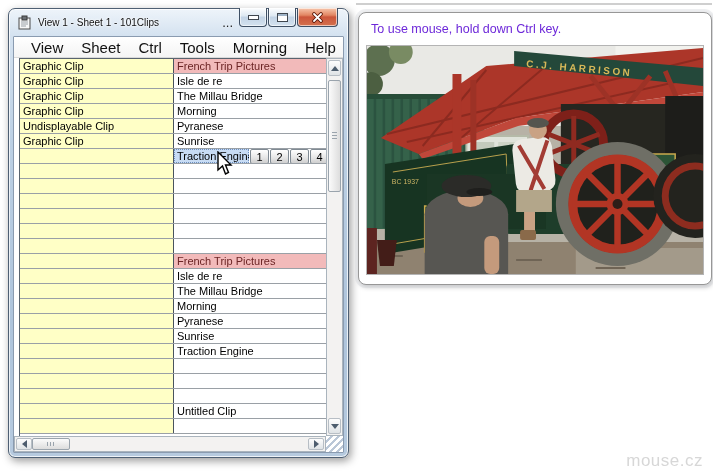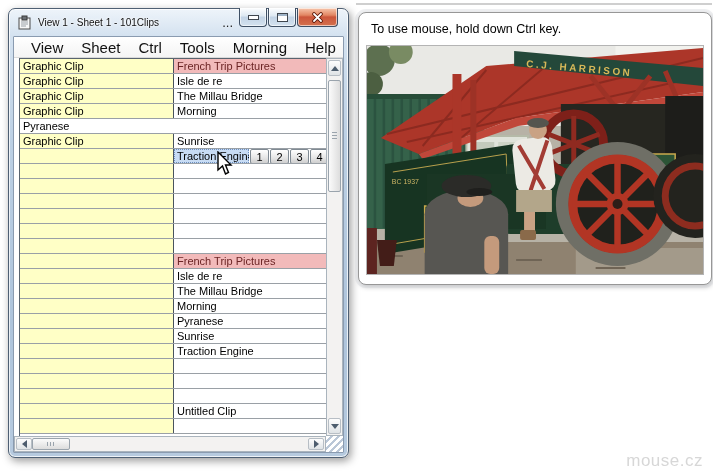--- a/index.html
+++ b/index.html
@@ -111,21 +111,21 @@
     background:repeating-linear-gradient(135deg,transparent 0 3px,#aebdd0 3px 5px);
     opacity:.85;cursor:default;
   }
 
   
   .preview{
     position:absolute;left:358px;top:12px;width:352px;height:271px;
     background:#fff;border:1px solid #979797;border-radius:8px;
     box-shadow:0 0 0 3px rgba(205,210,216,.30),1px 2px 5px rgba(0,0,0,.25);
   }
-  .hint{font-size:12.5px;color:#000000;padding:9px 12px 0 12px;white-space:nowrap;}
+  .hint{font-size:12.5px;color:#6d28d9;padding:9px 12px 0 12px;white-space:nowrap;}
   .photo-frame{
     position:absolute;left:7px;right:7px;top:32px;bottom:9px;
     border:1px solid #b4b4b4;background:#fff;overflow:hidden;
   }
   .photo-frame svg{display:block;width:100%;height:100%;}
 
   
   .cursor{position:absolute;left:217px;top:151px;z-index:60;}
 
   
@@ -184,20 +184,21 @@
           </div>
           <div class="trow">
             <div class="cell left">Graphic Clip</div>
             <div class="cell right">The Millau Bridge</div>
           </div>
           <div class="trow">
             <div class="cell left">Graphic Clip</div>
             <div class="cell right">Morning</div>
           </div>
           <div class="trow">
+            <div class="cell left">Undisplayable Clip</div>
             <div class="cell right">Pyranese</div>
           </div>
           <div class="trow">
             <div class="cell left">Graphic Clip</div>
             <div class="cell right">Sunrise</div>
           </div>
           <div class="trow">
             <div class="cell left"></div>
             <div class="cell right selrow">
               <span class="selTxt">Traction Engine</span>

